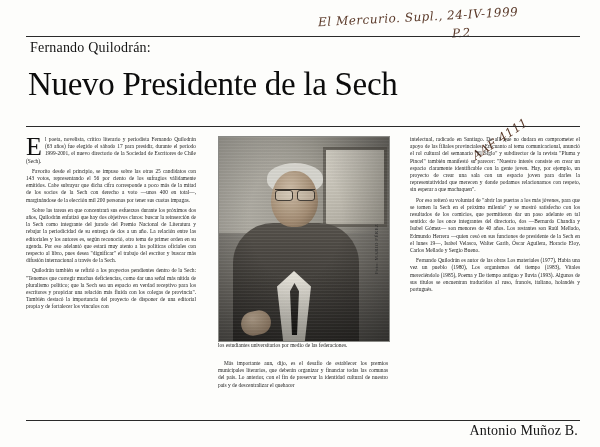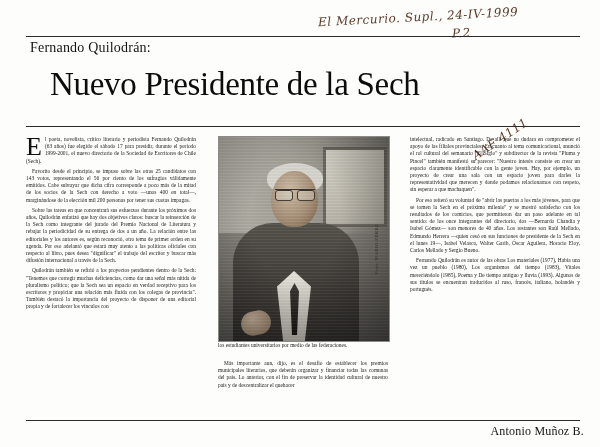--- a/index.html
+++ b/index.html
@@ -83,21 +83,20 @@
     color: #141414;
   }
   .headline {
     position: absolute;
     left: 28px;
     top: 66px;
     font-size: 33px;
     font-family: "Liberation Serif", serif;
     letter-spacing: -0.3px;
     color: #0c0c0c;
-    margin-left: 22px;
   }
 
   
   .cols {
     position: absolute;
     left: 26px;
     top: 136px;
     width: 554px;
     height: 278px;
   }
@@ -261,23 +260,23 @@
     width: 170px;
     font-size: 5.4px;
     line-height: 7.2px;
     text-align: justify;
     color: #1c1c1c;
   }
   .col-2-text p { margin: 0 0 3px 0; text-indent: 6px; }
 
   .byline {
     position: absolute;
-    right: 16px;
+    right: 22px;
     bottom: 8px;
-    font-size: 12px;
+    font-size: 14px;
     font-family: "Liberation Serif", serif;
     color: #141414;
     letter-spacing: .2px;
   }
 </style>
 </head>
 <body>
 
 <div class="page">
 

